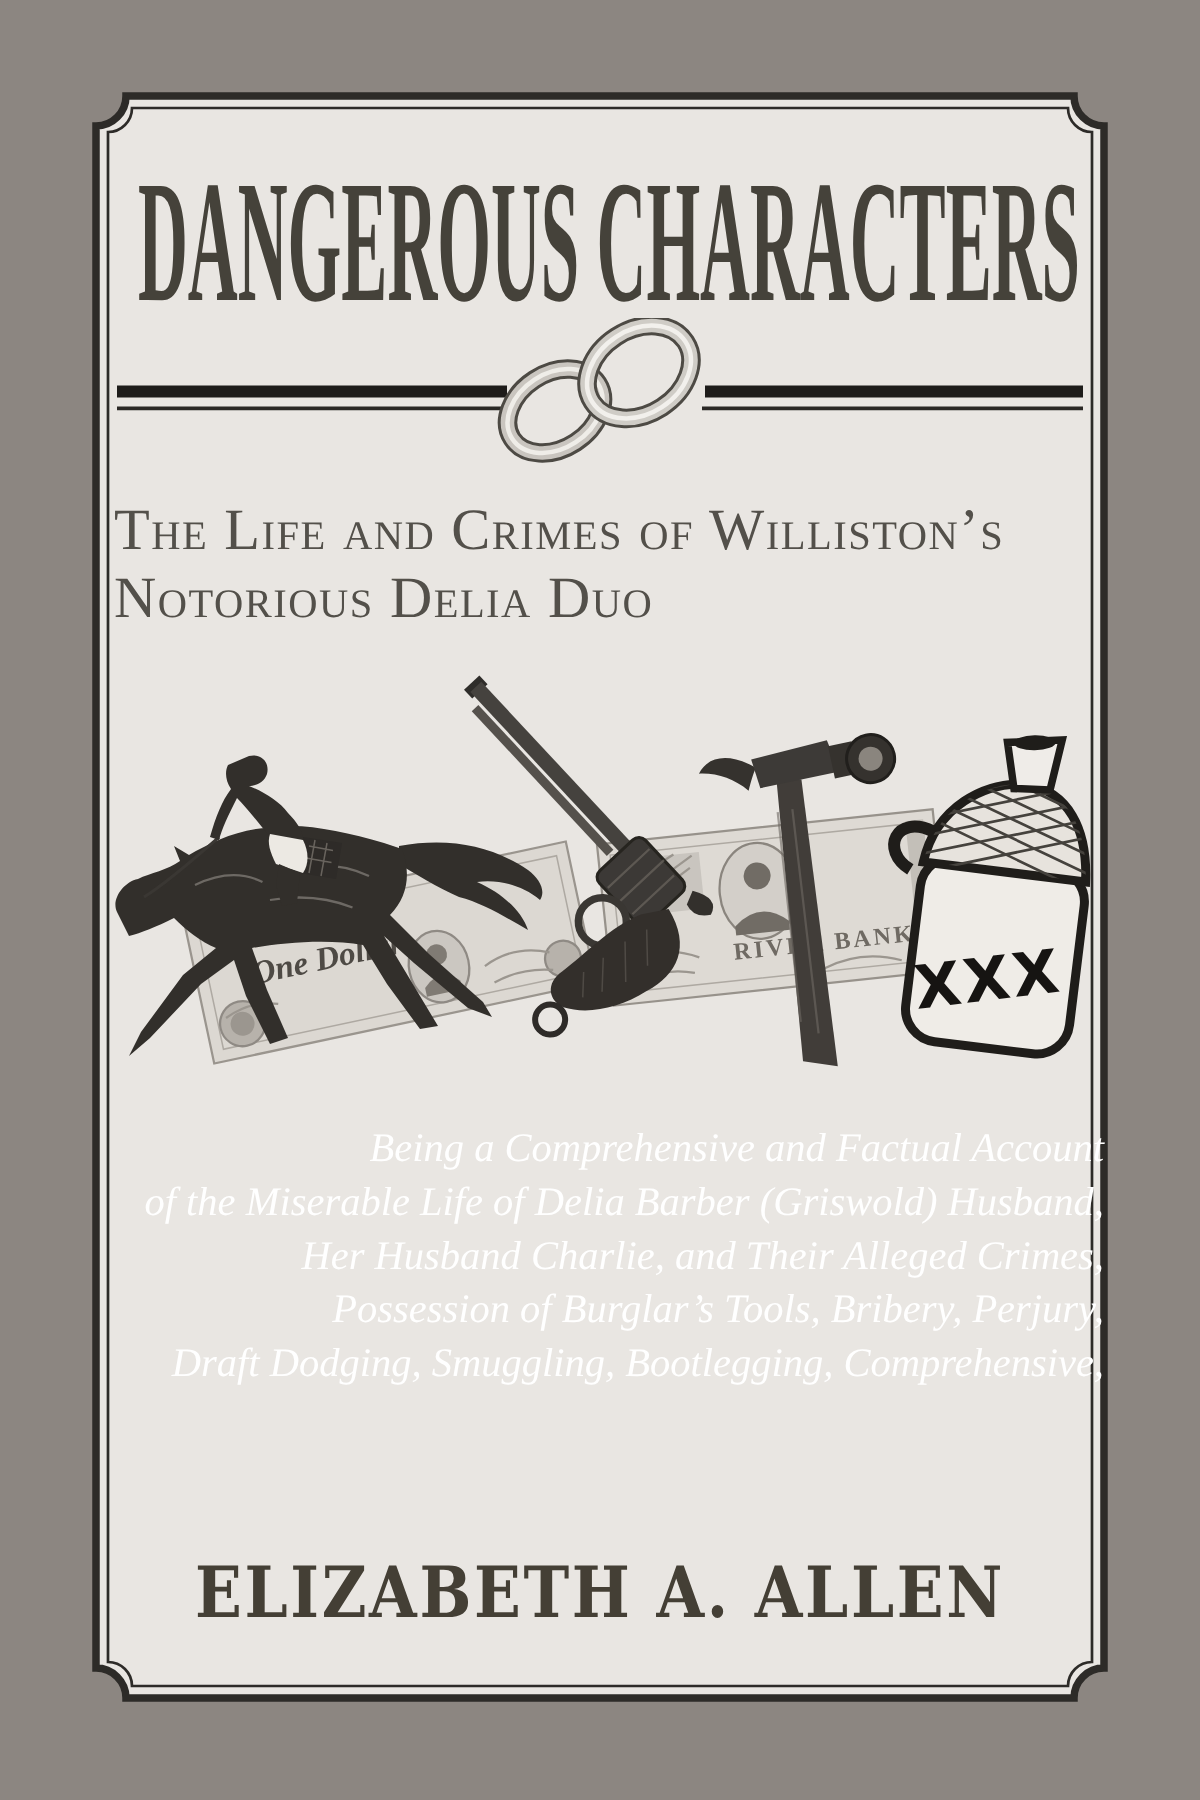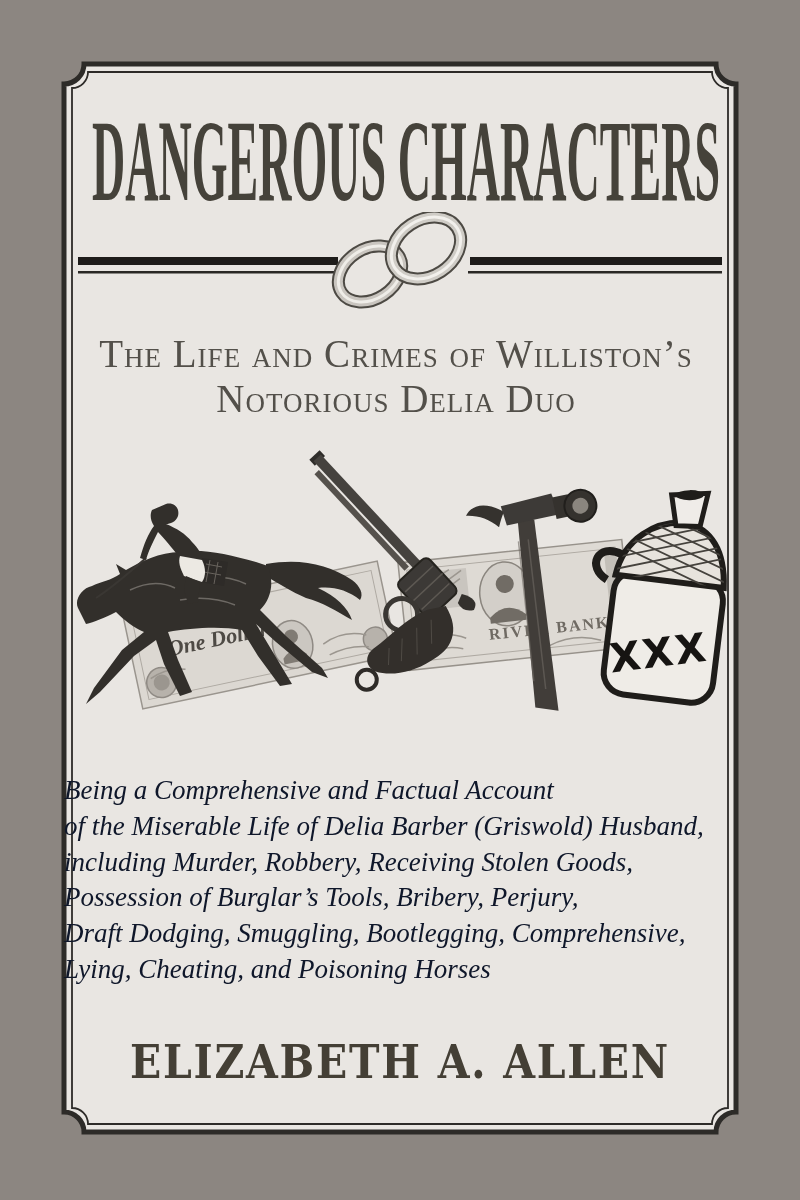--- a/index.html
+++ b/index.html
@@ -8,34 +8,33 @@
     background:#8C8681;
     position:relative;
     overflow:hidden;
     font-family:"Liberation Serif", serif;
   }
   .abs{position:absolute;}
   .frame-layer{left:0;top:0;}
   .title-svg{left:64px;top:102px;}
   .divider-svg{left:64px;top:212px;}
   .subtitle{
-    left:60px;top:331px;width:672px;
-    text-align:center;
+    left:76px;top:331px;width:672px;
     font-variant:small-caps;
     font-size:39px;line-height:45px;
     letter-spacing:1px;
     color:#53504A;
   }
   .illustration-svg{left:60px;top:440px;}
   .description{
-    left:64px;top:773px;width:672px;
-    text-align:left;
+    left:64px;top:748px;width:672px;
+    text-align:right;
     font-style:italic;
     font-size:27px;line-height:35.8px;
-    color:#0f172a;
+    color:#ffffff;
   }
   .author-svg{left:64px;top:1030px;}
 </style>
 </head>
 <body>
 
 <svg class="abs frame-layer" width="800" height="1200" viewBox="0 0 800 1200">
   <path d="M 84 64 H 716 A 20 20 0 0 0 736 84 V 1112 A 20 20 0 0 0 716 1132 H 84 A 20 20 0 0 0 64 1112 V 84 A 20 20 0 0 0 84 64 Z" fill="#E9E6E2" stroke="#2D2B28" stroke-width="5"></path>
   <path d="M 88 72 H 712 A 16 16 0 0 0 728 88 V 1108 A 16 16 0 0 0 712 1124 H 88 A 16 16 0 0 0 72 1108 V 88 A 16 16 0 0 0 88 72 Z" fill="none" stroke="#2D2B28" stroke-width="1.8"></path>
 </svg>
@@ -146,21 +145,20 @@
     <path d="M 0 -90 L -8 -120 L 28 -126 L 24 -92 Z" fill="#EFECE8" stroke="#1F1D1A" stroke-width="5"></path>
     <ellipse cx="10" cy="-122" rx="14" ry="5" fill="#1F1D1A" transform="rotate(-8 10 -122)"></ellipse>
     <path d="M -50 -55 C -76 -64 -84 -38 -62 -28" fill="none" stroke="#1F1D1A" stroke-width="8"></path>
     <text x="0" y="52" text-anchor="middle" transform="rotate(-14 0 45)" font-family="DejaVu Sans, sans-serif" font-weight="bold" font-size="40" letter-spacing="2" fill="#161412">XXX</text>
   </g>
 </svg>
 
 <div class="abs description">
   <div>Being a Comprehensive and Factual Account</div>
   <div>of the Miserable Life of Delia Barber (Griswold) Husband,</div>
-  <div>including Murder, Robbery, Receiving Stolen Goods,</div>
+  <div>Her Husband Charlie, and Their Alleged Crimes,</div>
   <div>Possession of Burglar’s Tools, Bribery, Perjury,</div>
   <div>Draft Dodging, Smuggling, Bootlegging, Comprehensive,</div>
-  <div>Lying, Cheating, and Poisoning Horses</div>
 </div>
 
 <svg class="abs author-svg" width="672" height="64" viewBox="0 0 672 64">
   <text x="336" y="48" text-anchor="middle" textLength="540" lengthAdjust="spacingAndGlyphs" font-family="DejaVu Serif, serif" font-weight="bold" font-size="47" letter-spacing="2" fill="#443F35">ELIZABETH A. ALLEN</text>
 </svg>
 
 </body></html>

